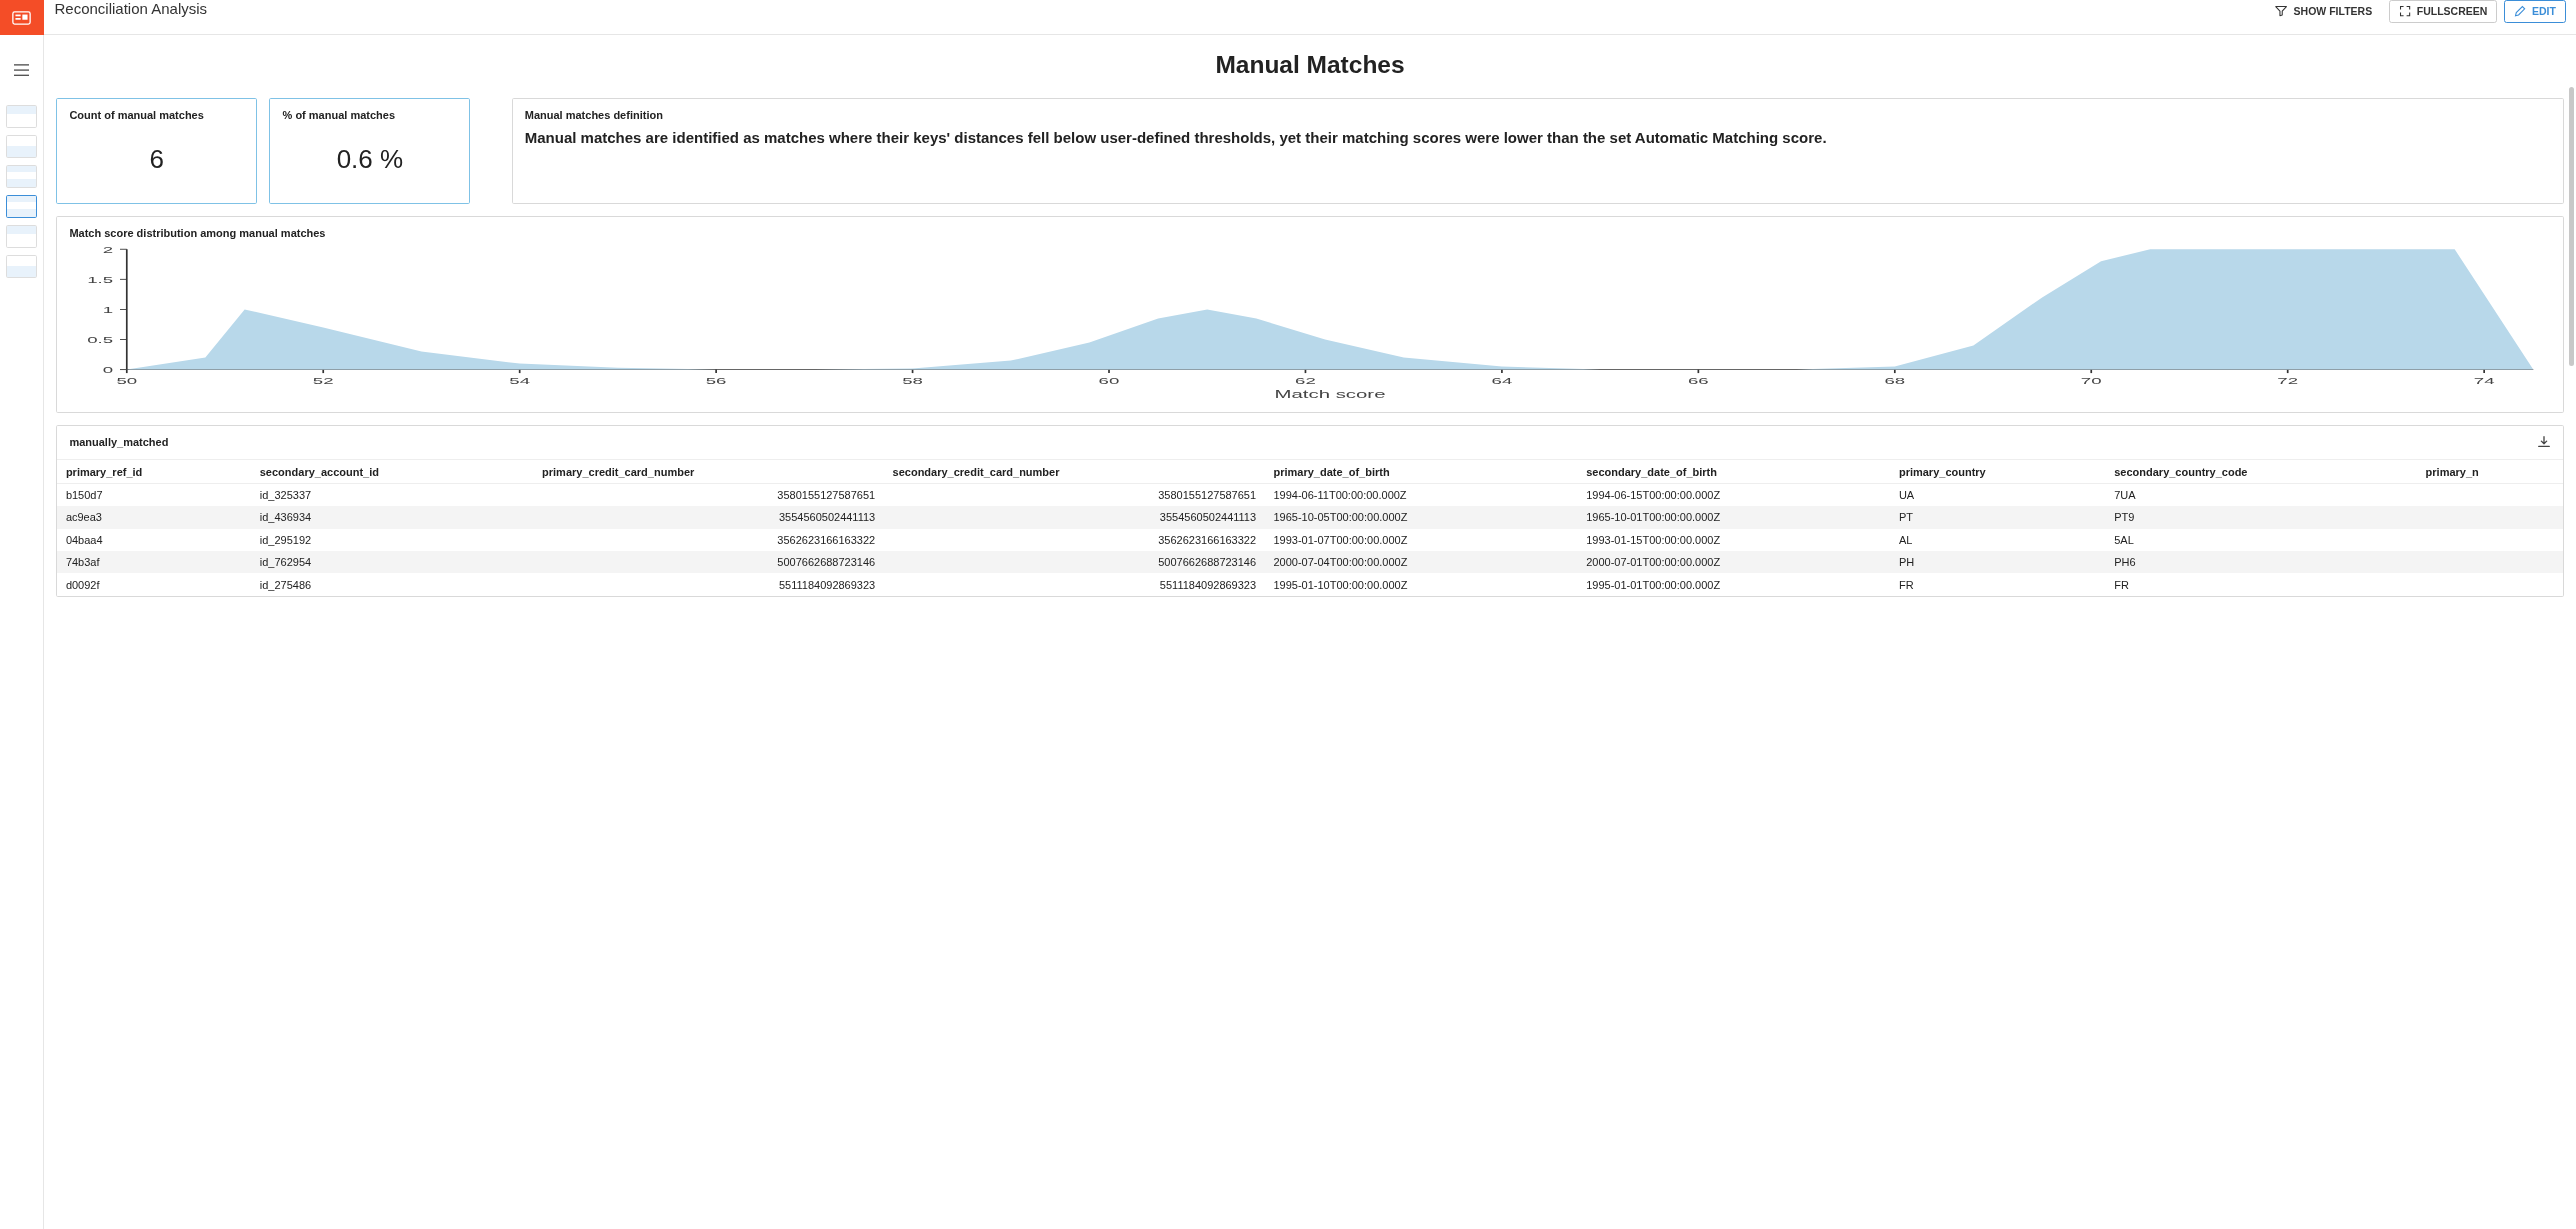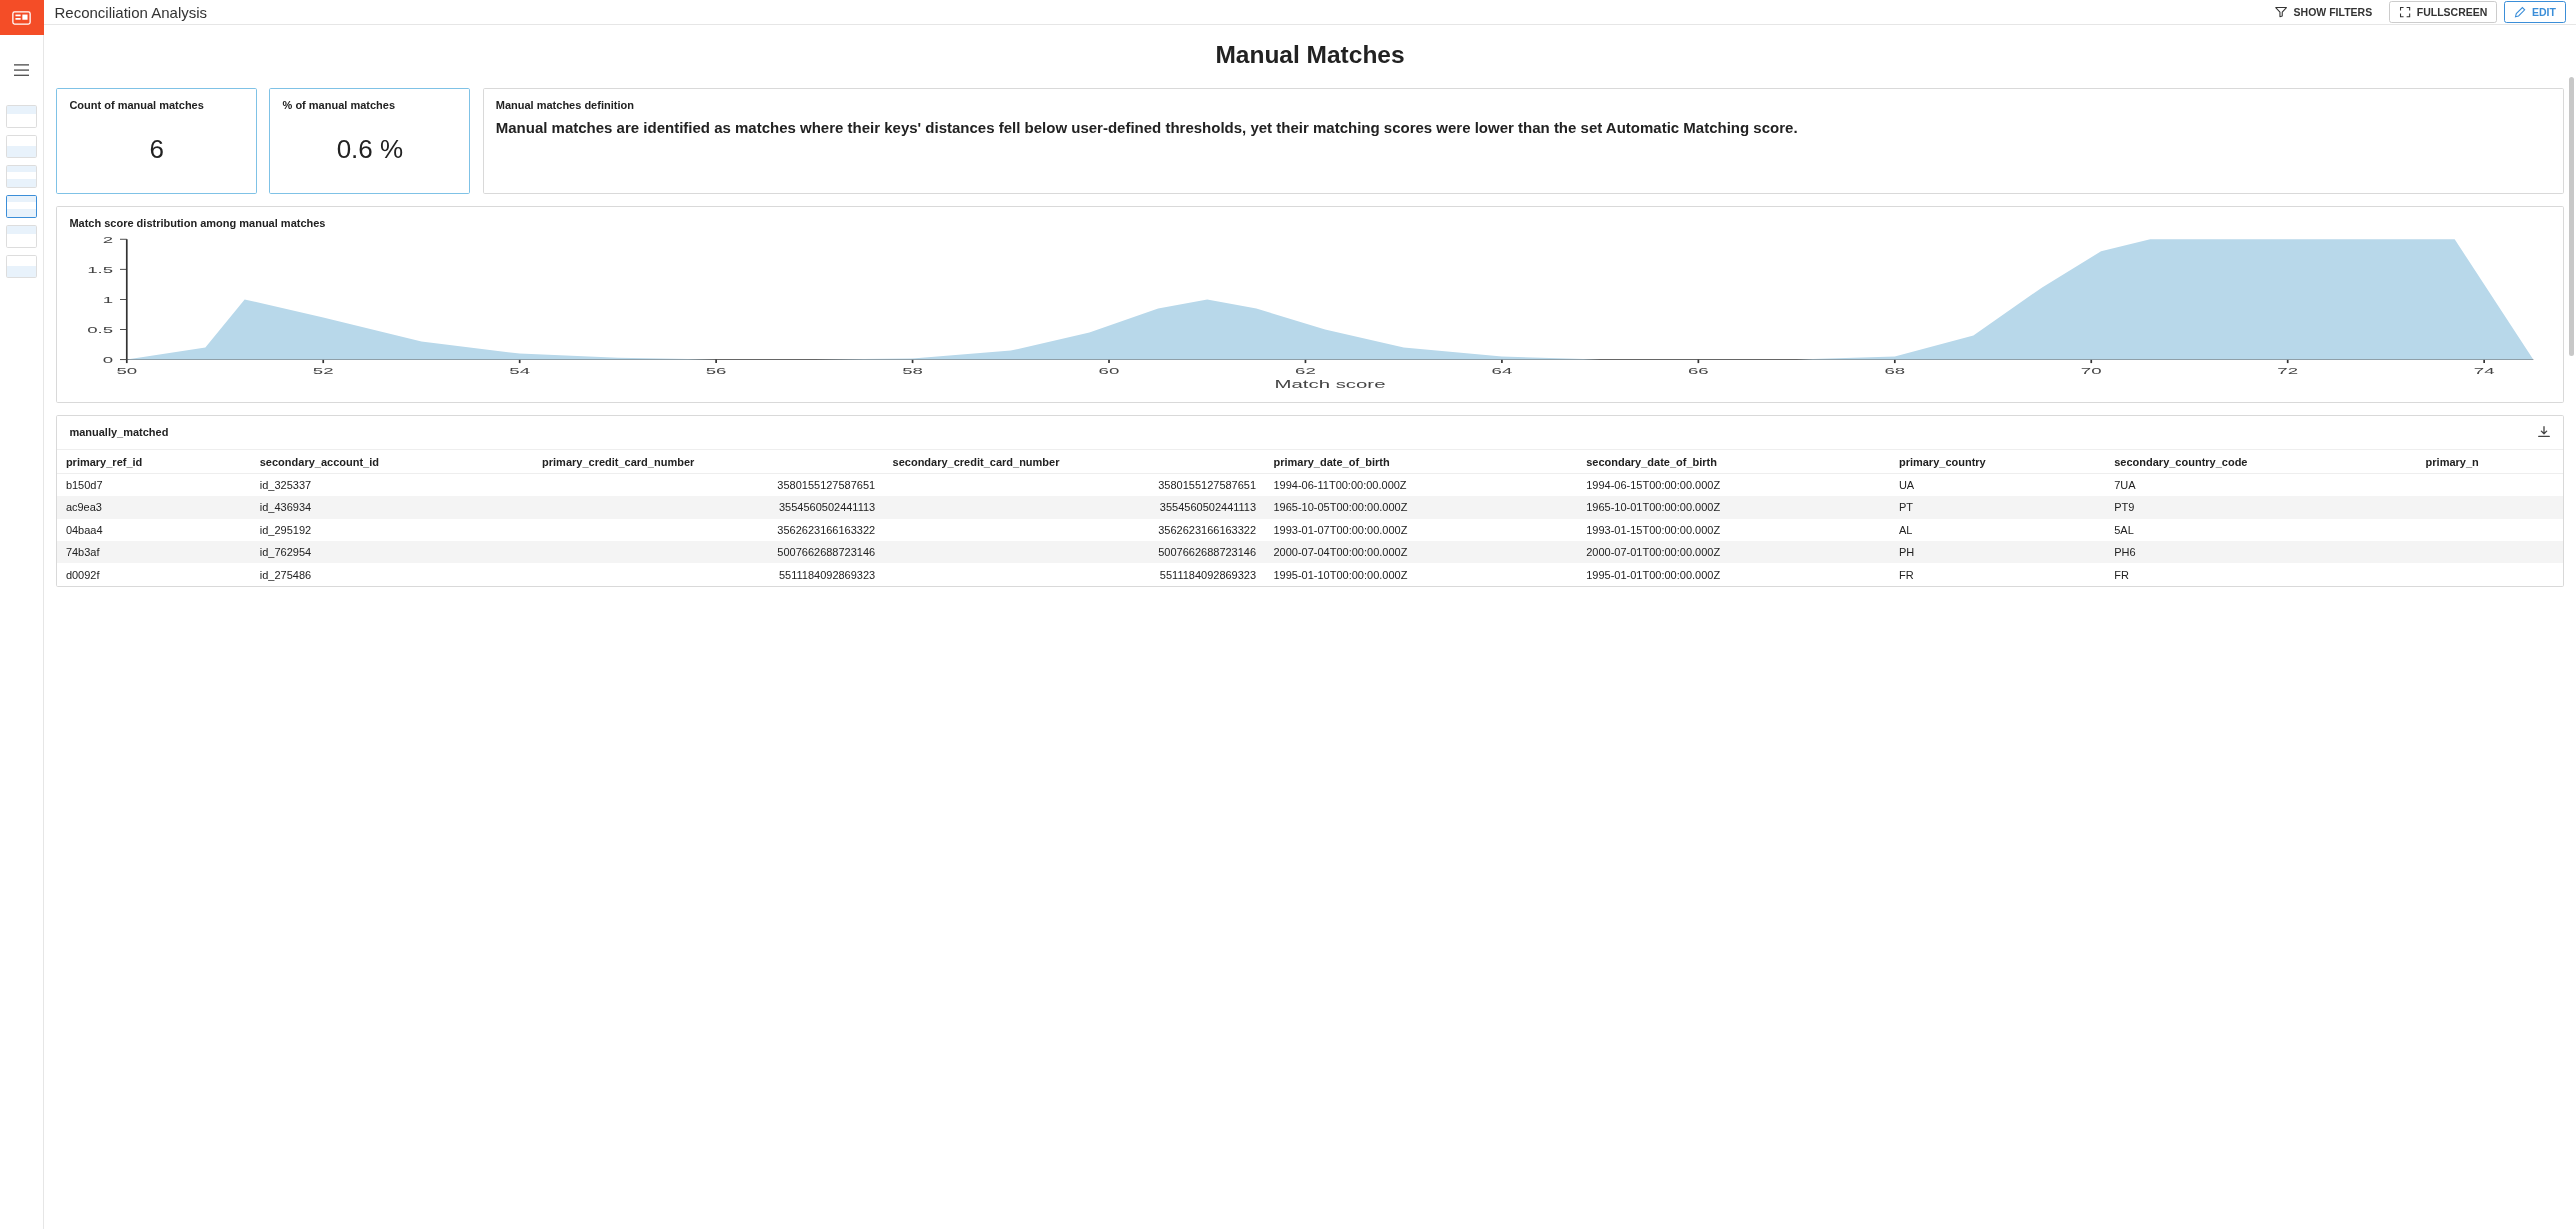--- a/index.html
+++ b/index.html
@@ -7,36 +7,36 @@
   .app { display: flex; height: 100vh; }
   .leftcol { width: 44px; background: #fff; border-right: 0.9px solid #e6e6e6; display: flex; flex-direction: column; align-items: center; }
   .logo { width: 44px; height: 35px; background: #f44d27; display: flex; align-items: center; justify-content: center; color: #fff; }
   .hamburger { width: 44px; height: 35px; display: flex; align-items: center; justify-content: center; margin-top: 17.5px; cursor: pointer; color: #555; }
   .thumbs { margin-top: 17.5px; display: flex; flex-direction: column; gap: 7px; padding: 0 5.2px; }
   .thumb { width: 31px; height: 23px; border: 0.9px solid #ddd; border-radius: 1.7px; background: linear-gradient(#e8f2fb 30%, #fff 30%, #fff 60%, #e8f2fb 60%); cursor: pointer; }
   .thumb.active { border: 1.7px solid #3b8ed8; }
   .thumb.alt1 { background: linear-gradient(#e8f2fb 40%, #fff 40%); }
   .thumb.alt2 { background: linear-gradient(#fff 50%, #e8f2fb 50%); }
   .main { flex: 1; display: flex; flex-direction: column; overflow: hidden; }
-  .topbar { height: 25px; display: flex; align-items: center; border-bottom: 0.9px solid #e6e6e6; padding: 0 10.5px; }
+  .topbar { height: 35px; display: flex; align-items: flex-start; border-bottom: 0.9px solid #e6e6e6; padding: 0 10.5px; }
   .topbar-title { font-size: 15px; font-weight: 400; color: #333; flex: 0 0 auto; }
   .topbar-spacer { flex: 1; }
   .topbar-btn { display: inline-flex; align-items: center; gap: 6px; border: 0.9px solid transparent; background: #fff; padding: 4.4px 8.7px; font-size: 10.5px; font-weight: 700; color: #333; cursor: pointer; border-radius: 2.6px; margin-left: 7px; }
   .topbar-btn.bordered { border: 0.9px solid #ccc; }
   .topbar-btn.edit { border: 0.9px solid #3b8ed8; color: #3b8ed8; }
   .topbar-btn svg, .topbar-btn .glyph { width: 12.2px; height: 12.2px; }
   .content { flex: 1; overflow: auto; padding: 0 12.2px 17.5px 12.2px; position: relative; }
   .page-title { text-align: center; font-size: 24.5px; font-weight: 600; color: #222; margin: 15.7px 0 19px 0; }
   .toprow { display: flex; gap: 12.2px; }
   .card { border: 0.9px solid #d9d9d9; border-radius: 1.7px; padding: 10.5px 12.2px; background: #fff; }
   .card.highlight { border: 0.9px solid #7fc2e6; }
   .card-title { font-size: 11px; font-weight: 700; color: #222; margin-bottom: 5.2px; }
   .kpi { width: 201px; height: 106px; display: flex; flex-direction: column; }
   .kpi-value { flex: 1; display: flex; align-items: center; justify-content: center; font-size: 26px; font-weight: 400; }
-  .definition { flex: 1; }
+  .definition { flex: 1; margin-left: 29px; }
   .definition p { font-size: 15px; line-height: 1.6; margin-top: 5.2px; font-weight: bold; }
   .definition a { color: #3b8ed8; text-decoration: none; }
   .definition .app-icon { display: inline-block; width: 12.2px; height: 10.5px; background: #f44d27; border-radius: 1.7px; vertical-align: middle; margin-right: 1.7px; position: relative; }
   .definition .app-icon::after { content:""; position:absolute; inset:2.6px; border:0.9px solid #fff; border-radius:0.9px; }
   .chart-card { margin-top: 12px; }
   .chart-area { position: relative; height: 157px; margin: 5.2px 0 0 0; }
   .chart-svg { width: 100%; height: 100%; }
   .axis-label { font-size: 12px; fill: #444; text-anchor: middle; }
   .tick-label { font-size: 11px; fill: #444; }
   .table-card { margin-top: 12.2px; padding: 0; }

